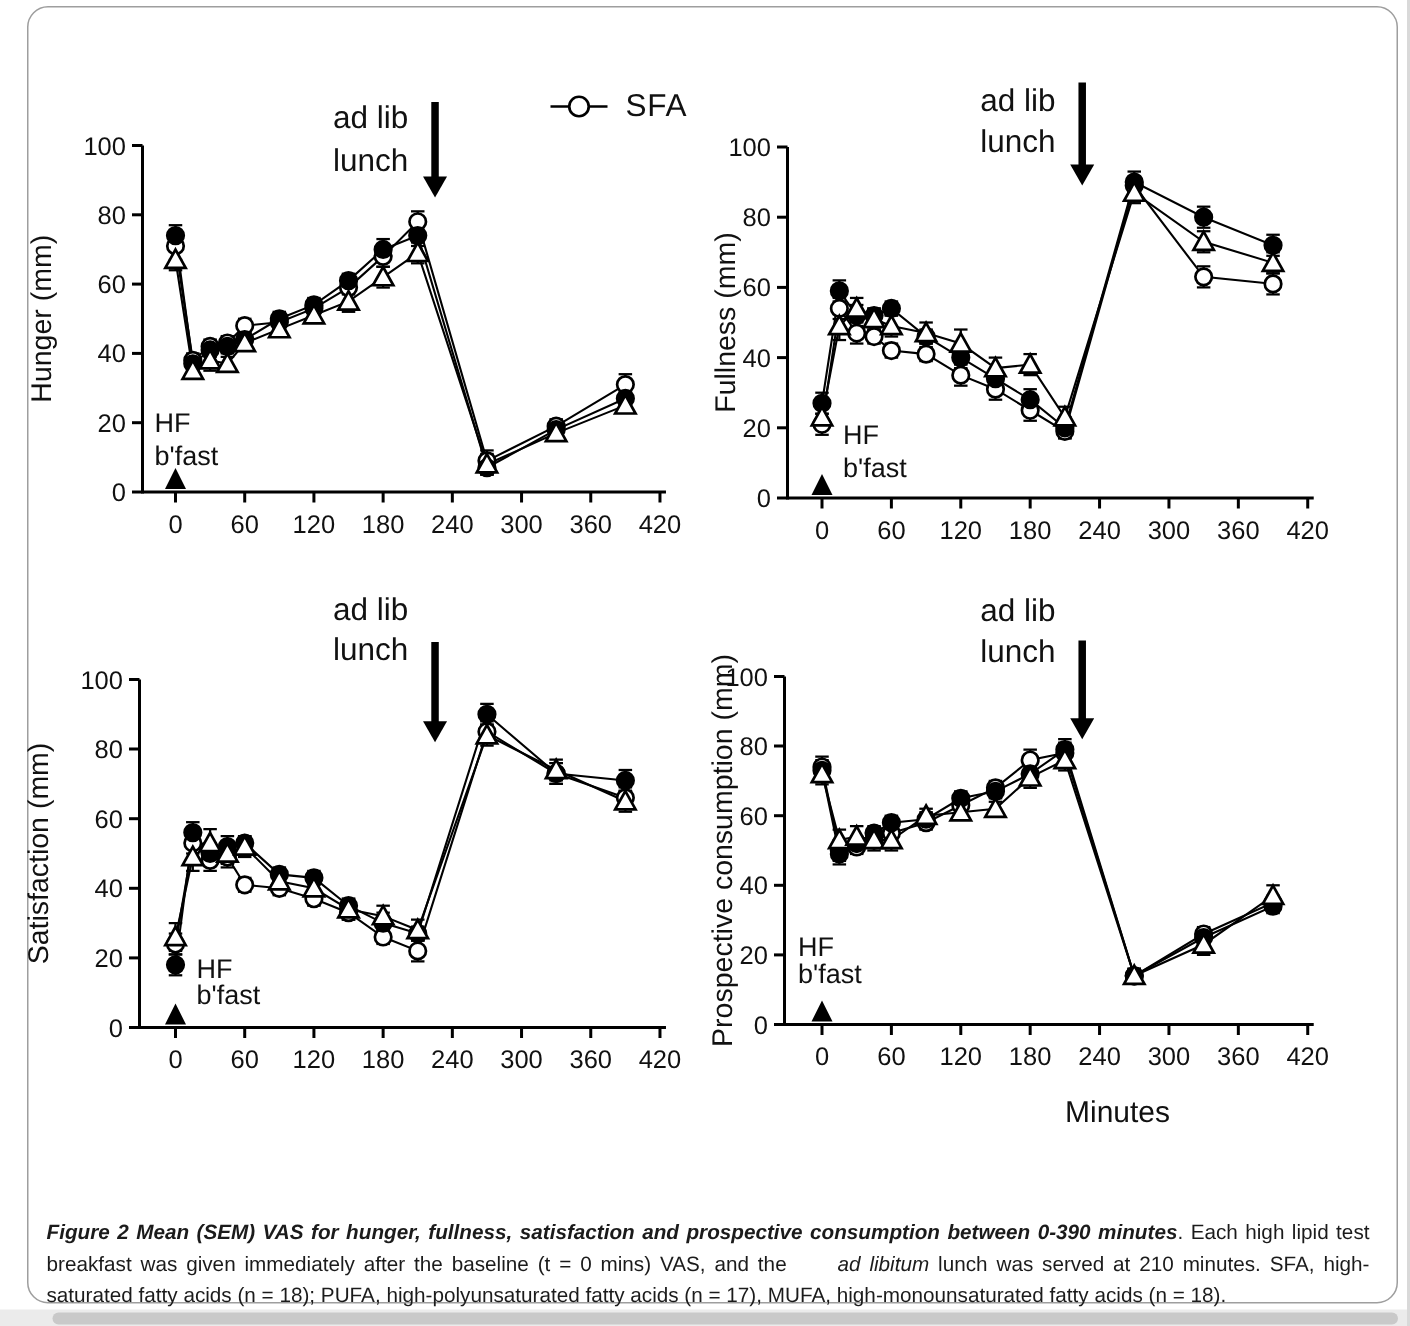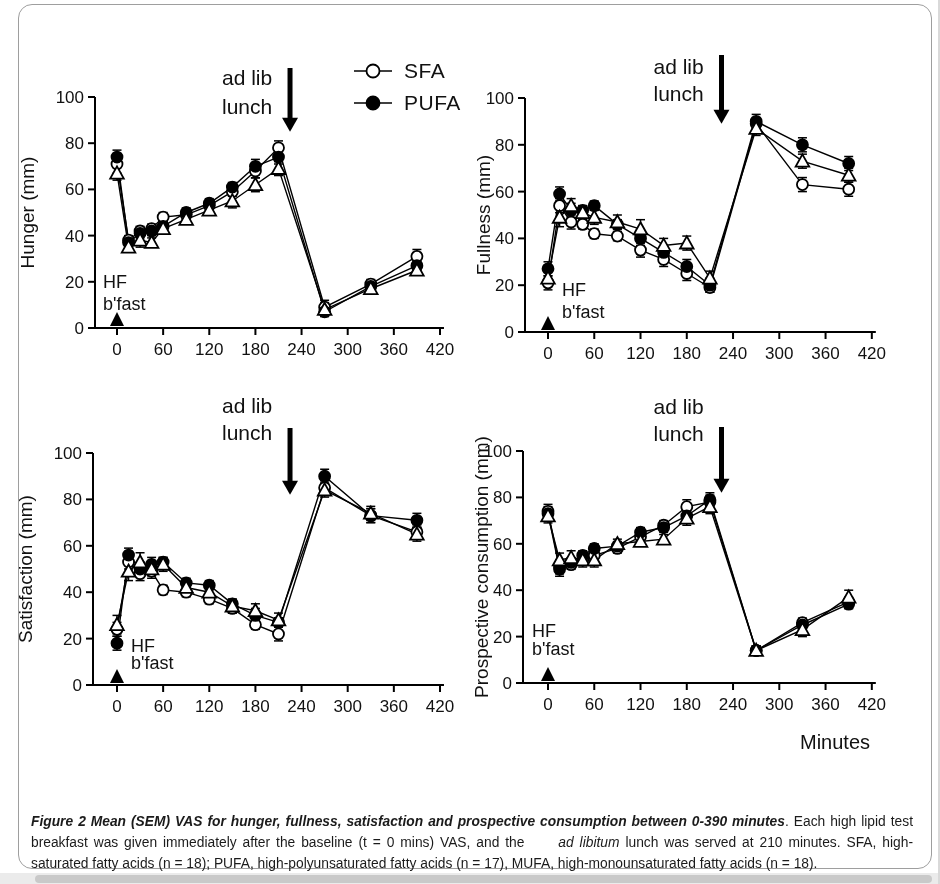--- a/index.html
+++ b/index.html
@@ -3,24 +3,24 @@
 <meta charset="utf-8">
 <style>
   html,body{margin:0;padding:0;background:#fff;}
   .page{position:relative;width:940px;height:884px;background:#fff;overflow:hidden;
         font-family:"Liberation Sans",sans-serif;}
   .figure-card{position:absolute;left:18px;top:4px;width:912px;height:863px;
         border:1.5px solid #9e9e9e;border-radius:14px;background:#fff;}
   #charts{position:absolute;left:0;top:0;width:940px;height:770px;}
   .panel{position:absolute;}
   svg text{font-family:"Liberation Sans",sans-serif;fill:#111;}
-  .legend{position:absolute;left:351px;top:55px;}
+  .legend{position:absolute;left:364px;top:55px;}
   .legend-item{display:flex;align-items:center;height:32px;}
   .legend-item .lbl{font-size:21px;color:#111;margin-left:9px;letter-spacing:0.5px;}
-  .minutes{position:absolute;left:710px;top:731px;width:160px;text-align:right;
+  .minutes{position:absolute;left:710px;top:731px;width:160px;text-align:left;
         font-size:20px;color:#111;}
   .caption{position:absolute;left:31px;top:798px;width:882px;font-size:13.8px;
         line-height:1.52;color:#1b1b1b;text-align:justify;}
   .cap-bold{font-weight:bold;font-style:italic;}
   .cap-italic{font-style:italic;margin-left:28px;}
   .bottom-strip{position:absolute;left:0;top:873px;width:940px;height:11px;background:#ebebeb;}
   .scroll-thumb{position:absolute;left:35px;top:2px;width:897px;height:8px;
         background:#c9c9c9;border-radius:4px;}
   .right-edge{position:absolute;right:0;top:0;width:2px;height:100%;background:#d9d9d9;}
 </style>
@@ -894,27 +894,20 @@
     </div>
 
   <div class="legend">
     <div class="legend-item">
       <svg width="44" height="26" viewBox="0 0 44 26">
         <line x1="3" y1="13" x2="41" y2="13" stroke="#000" stroke-width="1.6"></line>
         <circle cx="22" cy="13" r="6.5" fill="#fff" stroke="#000" stroke-width="1.8"></circle>
       </svg>
       <span class="lbl">SFA</span>
     </div>
-    <div class="legend-item">
-      <svg width="44" height="26" viewBox="0 0 44 26">
-        <line x1="3" y1="13" x2="41" y2="13" stroke="#000" stroke-width="1.6"></line>
-        <circle cx="22" cy="13" r="6.5" fill="#000" stroke="#000" stroke-width="1.8"></circle>
-      </svg>
-      <span class="lbl">PUFA</span>
-    </div>
   </div>
 
   <div class="minutes">Minutes</div>
 
   <p class="caption" id="caption"><span class="cap-bold">Figure 2 Mean (SEM) VAS for hunger, fullness, satisfaction and prospective consumption between 0-390 minutes</span><span class="">. Each high lipid test breakfast was given immediately after the baseline (t = 0 mins) VAS, and the </span><span class="cap-italic">ad libitum</span><span class=""> lunch was served at 210 minutes. SFA, high-saturated fatty acids (n = 18); PUFA, high-polyunsaturated fatty acids (n = 17), MUFA, high-monounsaturated fatty acids (n = 18).</span></p>
 
   <div class="bottom-strip">
     <div class="scroll-thumb"></div>
   </div>
   <div class="right-edge"></div>

